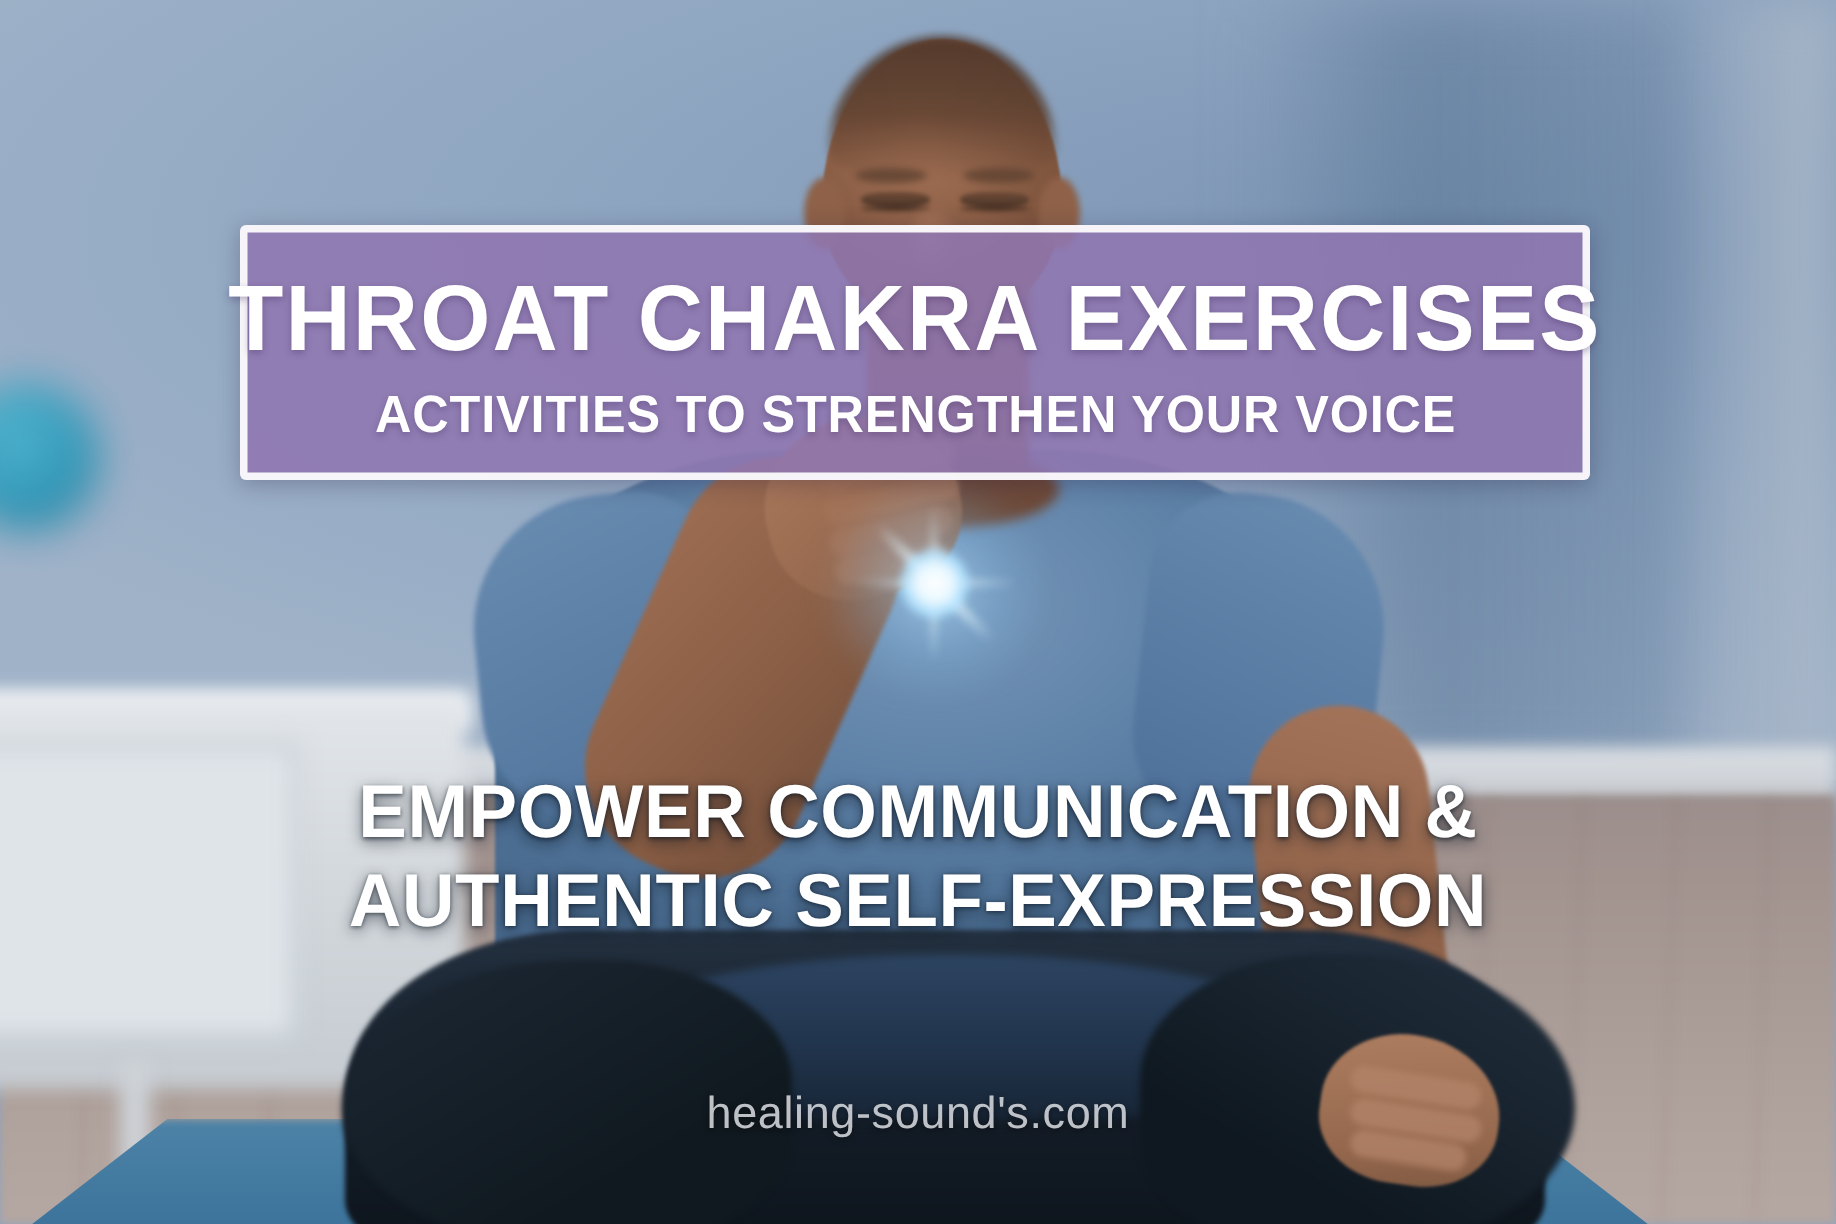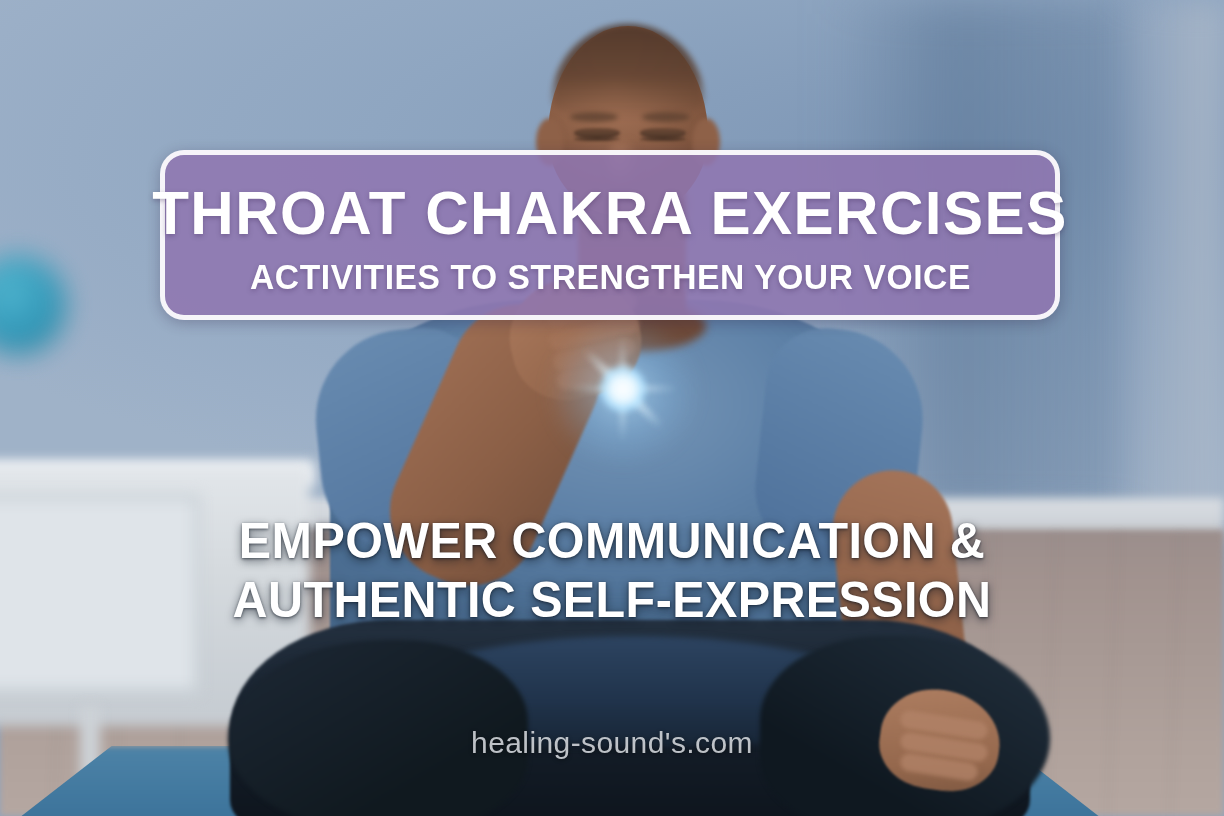--- a/index.html
+++ b/index.html
@@ -289,21 +289,21 @@
 
   
   .soft { filter:saturate(1.02); }
 
   
   .banner {
     position:absolute;
     left:160px; top:150px;
     width:900px; height:170px;
     border:5px solid rgba(255,255,255,.92);
-    border-radius:24px;
+    border-radius:4px;
     background:rgba(144,118,176,.88);
     box-shadow:0 3px 14px rgba(40,25,60,.28);
     display:flex;
     flex-direction:column;
     align-items:center;
     justify-content:center;
     padding:19px 16px 12px;
   }
   .banner-title {
     color:#ffffff;

